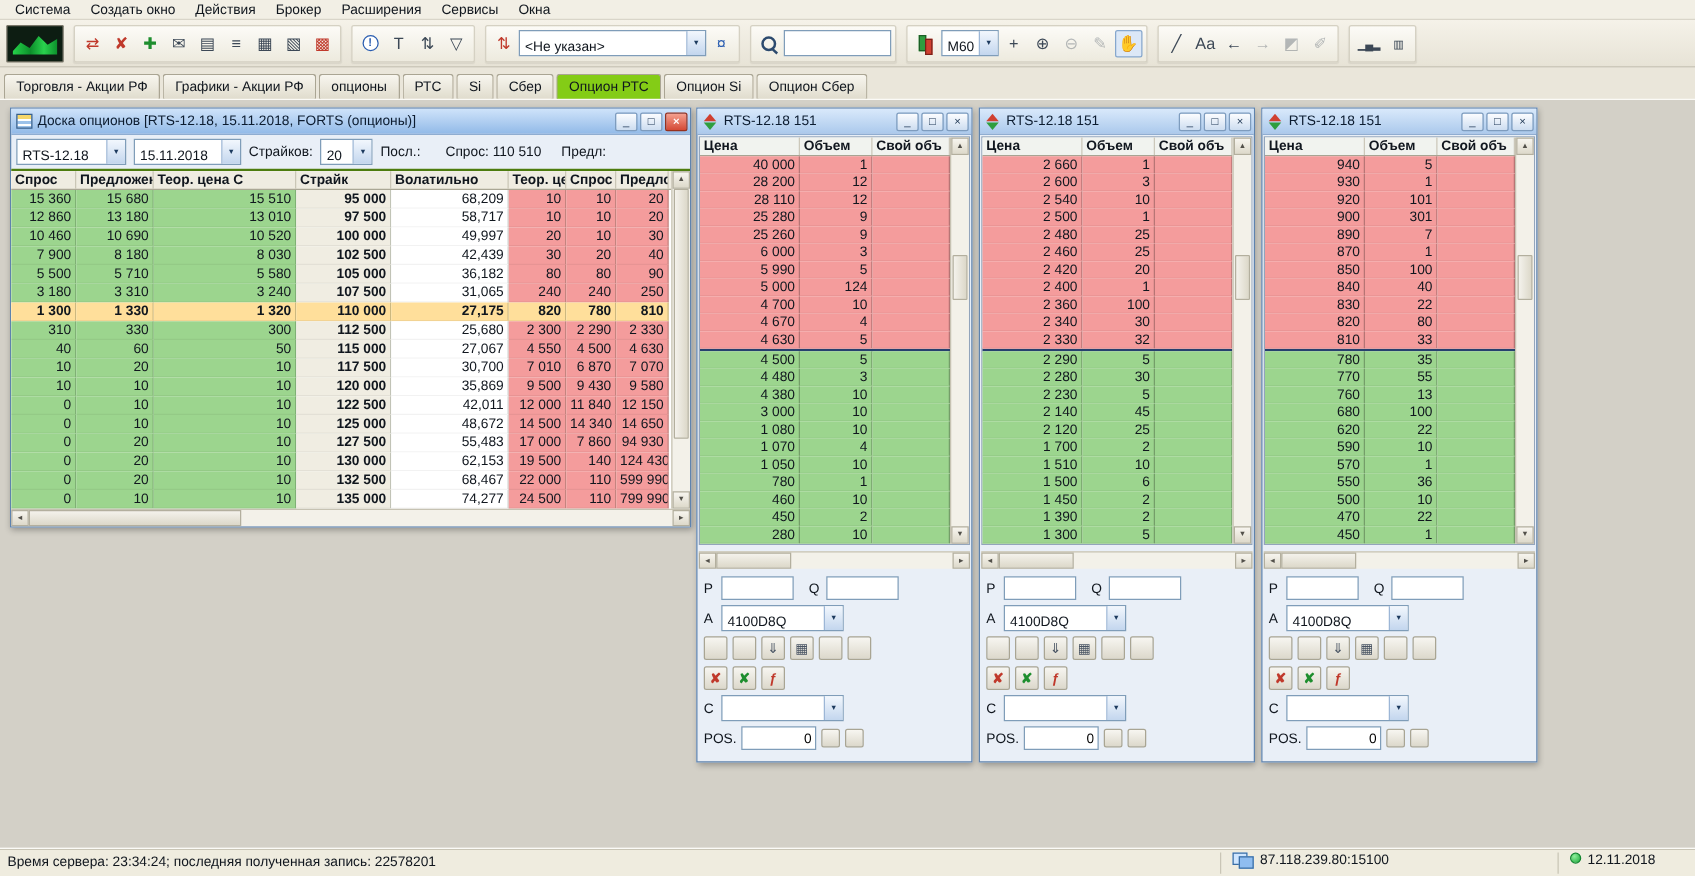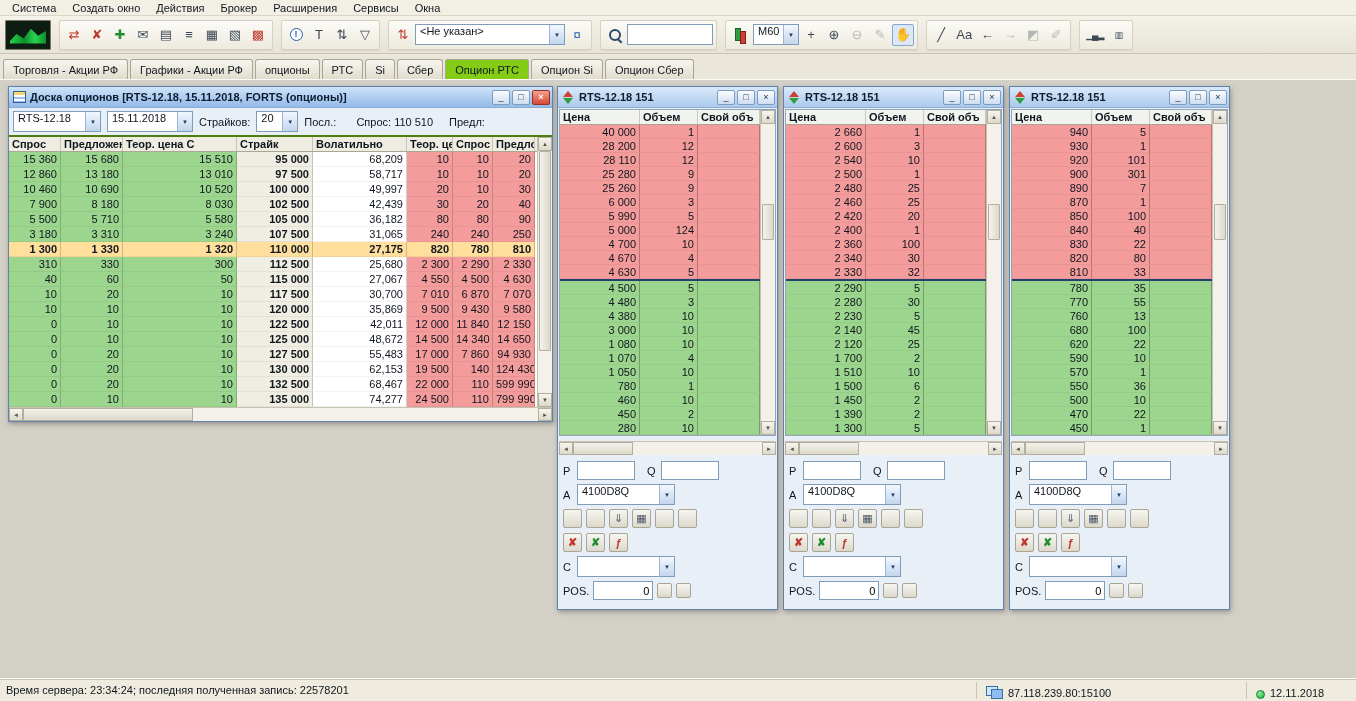--- a/index.html
+++ b/index.html
@@ -14,21 +14,21 @@
 
 .toolbar{height:38px;flex:0 0 auto;background:linear-gradient(#f5f2e9,#e7e3d6);display:flex;align-items:center;gap:8px;padding:0 5px;border-bottom:1px solid #c9c5b6}
 .logo{width:46px;height:30px;flex:0 0 auto;background:#0d1d12;border:1px solid #7a776a;position:relative;border-radius:1px}
 .logo::after{content:"";position:absolute;left:4px;right:4px;top:7px;bottom:5px;background:linear-gradient(90deg,#26d44a,#0c8f2b 40%,#2ad24e 70%,#0c8f2b);clip-path:polygon(0 85%,18% 40%,38% 68%,58% 8%,78% 52%,100% 22%,100% 100%,0 100%)}
 .tgroup{display:flex;align-items:center;gap:1px;height:30px;padding:1px 3px;border:1px solid #d5d1c3;background:linear-gradient(#fcfbf7,#edeade);border-radius:2px;box-shadow:0 1px 1px rgba(0,0,0,.07)}
 .tbtn{min-width:22px;height:22px;padding:0 2px;display:flex;align-items:center;justify-content:center;font-size:13px;color:#3c4856;border:1px solid transparent;border-radius:2px;cursor:default;white-space:nowrap}
 .tbtn.red{color:#c0392b}.tbtn.green{color:#1e8e2e}.tbtn.blue{color:#2a5db0}
 .tbtn.dis{opacity:.35}
 .tbtn.pressed{background:#dce8f7;border-color:#86a7cd}
 .tbtn.circ .g{background:#fff;color:#2a5db0;border:1px solid #2a5db0;border-radius:50%;width:13px;height:13px;line-height:11px;text-align:center;font-size:9px;font-weight:bold}
-.combo{height:21px;background:#fff;border:1px solid #7f9db9;display:flex;align-items:flex-start;padding-left:4px;gap:3px;cursor:default}
+.combo{height:21px;background:#fff;border:1px solid #7f9db9;display:flex;align-items:flex-end;padding-left:4px;gap:3px;cursor:default}
 .combo .val{flex:1;white-space:nowrap;overflow:hidden}
 .combo .arr{width:15px;align-self:stretch;flex:0 0 auto;background:linear-gradient(#f2f7fd,#c3d6ee);border-left:1px solid #9cb6d6;display:flex;align-items:center;justify-content:center;font-size:6px;color:#1c3a5e}
 .w150{width:150px}.w88{width:88px}.w86{width:86px}.w46{width:46px}.w42{width:42px}
 .tinput{height:21px;border:1px solid #7f9db9;background:#fff;font:11px "Liberation Sans",sans-serif;padding:0 3px;outline:none}
 .mag-icon{width:16px;height:16px;position:relative;flex:0 0 auto}
 .mag-icon::before{content:"";position:absolute;left:2px;top:2px;width:8px;height:8px;border:2px solid #2c4a6e;border-radius:50%}
 .mag-icon::after{content:"";position:absolute;left:11px;top:11px;width:6px;height:2px;background:#2c4a6e;transform:rotate(42deg);transform-origin:0 0}
 .candle-icon{width:17px;height:20px;position:relative;flex:0 0 auto}
 .candle-icon::before{content:"";position:absolute;left:3px;top:3px;width:4px;height:11px;background:#2f9e3f;border:1px solid #1c5f26}
 .candle-icon::after{content:"";position:absolute;right:3px;top:6px;width:4px;height:11px;background:#d04030;border:1px solid #7c2018}
@@ -38,21 +38,21 @@
 .tab{height:20px;display:flex;align-items:center;padding:0 9px;background:linear-gradient(#f8f6ef,#e0dccd);border:1px solid #aaa593;border-bottom:none;border-radius:3px 3px 0 0;white-space:nowrap;cursor:default}
 .tab.active{background:#84cc16;height:20px;position:relative;z-index:2}
 
 
 .desktop{flex:1;position:relative;background:#d3d0c7;overflow:hidden}
 
 
 .window{position:absolute;display:flex;flex-direction:column;background:#e9eff7;border:1px solid #5f83ad;box-shadow:1px 2px 5px rgba(0,0,0,.3)}
 .titlebar{height:21px;flex:0 0 auto;display:flex;align-items:center;gap:4px;padding:0 2px 0 4px;background:linear-gradient(#d9e9fb,#abc9ec);border-bottom:1px solid #8fadd1}
 .window.active .titlebar{background:linear-gradient(#cfe3fa,#92bae8)}
-.title{flex:1;font-weight:bold;font-size:11px;color:#0c1c30;white-space:nowrap;overflow:hidden}
+.title{flex:1;font-weight:normal;font-size:11px;color:#0c1c30;white-space:nowrap;overflow:hidden}
 .wbtns{display:flex;gap:2px;flex:0 0 auto}
 .wbtn{width:18px;height:15px;display:flex;align-items:center;justify-content:center;font-size:9px;line-height:1;color:#17304e;background:linear-gradient(#fcfdff,#cdddf0);border:1px solid #7e9cbe;border-radius:2px;cursor:default}
 .window.active .wbtn.close{background:linear-gradient(#f5a08f,#d44a36);color:#fff;border-color:#96311f;font-weight:bold}
 .tb-grid{width:13px;height:12px;flex:0 0 auto;border:1px solid #38608c;background:linear-gradient(#f6d76b 0 3px,#fff 3px 5px,#9cc2ea 5px 7px,#fff 7px 9px,#9cc2ea 9px 12px)}
 .tb-book{width:13px;height:13px;position:relative;flex:0 0 auto}
 .tb-book::before{content:"";position:absolute;left:1px;top:0;border-left:5px solid transparent;border-right:5px solid transparent;border-bottom:6px solid #d04030}
 .tb-book::after{content:"";position:absolute;left:1px;bottom:0;border-left:5px solid transparent;border-right:5px solid transparent;border-top:6px solid #2f9e3f}
 
 
 .win-opt{left:8px;top:6px;width:545px}
@@ -115,21 +115,21 @@
 .w58{width:58px}.w112{width:98px}.w60{width:60px}
 .tr{text-align:right}
 .sqbtn{width:19px;height:19px;flex:0 0 auto;background:linear-gradient(#f7f6f1,#dcd8cb);border:1px solid #a9a593;border-radius:2px;display:flex;align-items:center;justify-content:center;font-size:11px;color:#4a5564;cursor:default}
 .sqbtn.red{color:#c0392b;font-weight:bold}
 .sqbtn.green{color:#1e8e2e;font-weight:bold}
 .sqbtn.sm{width:15px;height:15px}
 
 
 .statusbar{height:23px;flex:0 0 auto;background:#efecdf;border-top:1px solid #fff;box-shadow:inset 0 1px 0 #c9c5b6;display:flex;align-items:center;padding:0 6px}
 .status-left{flex:1;white-space:nowrap;overflow:hidden}
-.sgroup{display:flex;align-items:flex-end;gap:5px;padding:0 9px;border-left:1px solid #c9c5b6;height:17px;white-space:nowrap}
+.sgroup{display:flex;align-items:flex-start;gap:5px;padding:0 9px;border-left:1px solid #c9c5b6;height:17px;white-space:nowrap}
 .sgroup.servergrp{width:270px}
 .sgroup.dategrp{width:104px}
 .net-icon{position:relative;width:17px;height:13px;flex:0 0 auto}
 .net-icon::before,.net-icon::after{content:"";position:absolute;width:10px;height:8px;background:#cfe6ff;border:1px solid #3a6ea5}
 .net-icon::before{left:0;top:0}
 .net-icon::after{right:0;bottom:0;background:#8fbdf0}
 .dot{width:9px;height:9px;border-radius:50%;background:radial-gradient(circle at 35% 30%,#8df09a,#1fa83c);border:1px solid #128530;flex:0 0 auto}
 </style>
 </head>
 <body>

